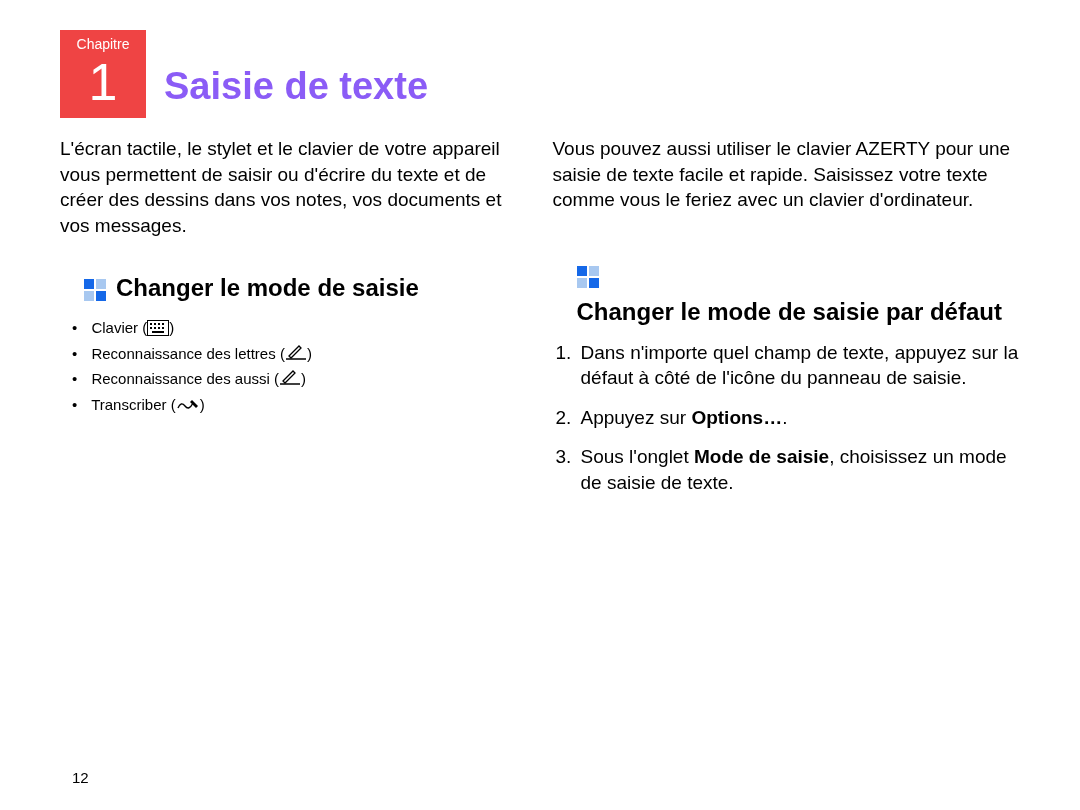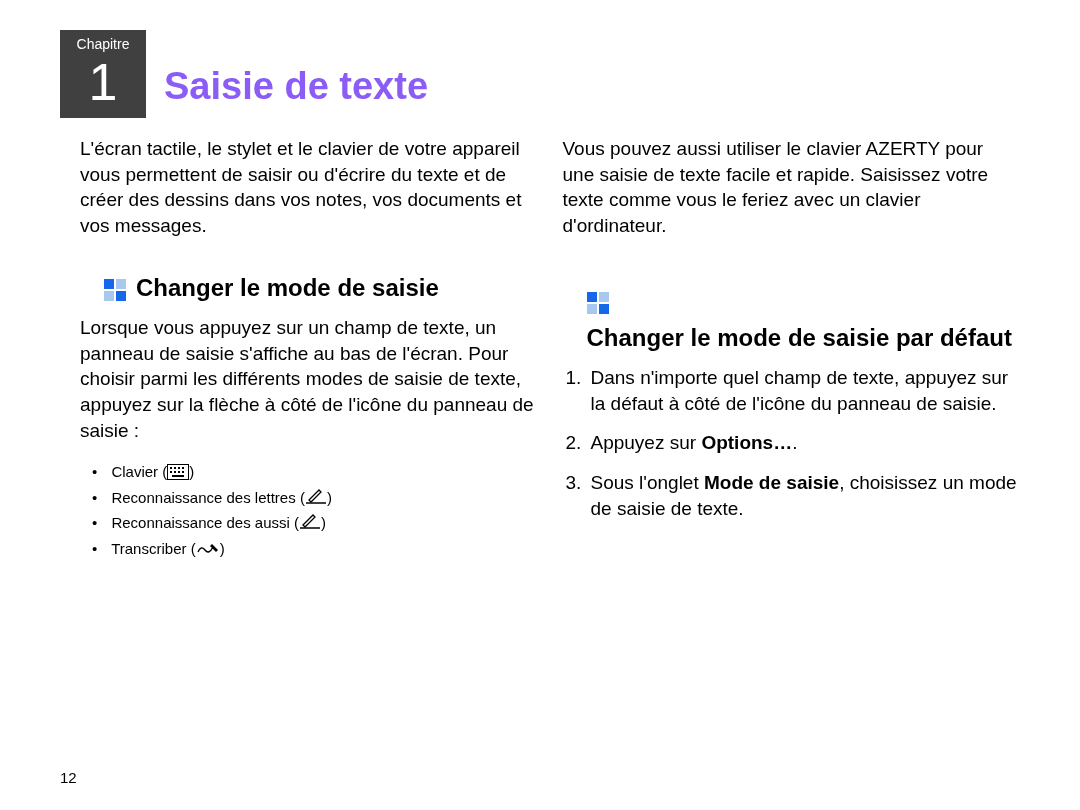--- a/index.html
+++ b/index.html
@@ -14,21 +14,21 @@
   }
   .header-row {
     display: flex;
     align-items: flex-end;
     gap: 18px;
     margin-bottom: 18px;
   }
   .chapter-badge {
     width: 86px;
     height: 88px;
-    background: #404040;
+    background: #ef4444;
     color: #fff;
     text-align: center;
     display: flex;
     flex-direction: column;
     align-items: center;
     justify-content: flex-start;
     padding-top: 6px;
   }
   .chapter-label {
     font-size: 14px;
@@ -43,21 +43,20 @@
   }
   .chapter-title {
     color: #8b5cf6;
     font-size: 38px;
     font-weight: 700;
     margin-bottom: 10px;
   }
   .columns {
     display: flex;
     gap: 25px;
-    margin-left: 20px;
   }
   .col {
     flex: 1;
     min-width: 0;
   }
   .para {
     font-size: 19px;
     line-height: 1.35;
     margin-bottom: 16px;
   }
@@ -103,21 +102,21 @@
   ol.steps {
     list-style: decimal;
     padding-left: 24px;
     font-size: 19px;
     line-height: 1.35;
   }
   ol.steps li { margin-bottom: 14px; padding-left: 4px; }
   .page-num {
     position: absolute;
     bottom: 24px;
-    left: 60px;
+    left: 72px;
     font-size: 15px;
   }
   .b { font-weight: 700; }
 </style>
 </head>
 <body>
 
 <div class="header-row">
   <div class="chapter-badge">
     <div class="chapter-label">Chapitre</div>
@@ -133,21 +132,20 @@
     <div class="section-head">
       <div class="bullet-icon">
         <span class="d"></span>
           <span class="l"></span>
           <span class="l"></span>
           <span class="d"></span>
       </div>
       <div class="section-title">Changer le mode de saisie</div>
     </div>
 
-    <p class="para">Lorsque vous appuyez sur un champ de texte, un panneau de saisie s'affiche au bas de l'écran. Pour choisir parmi les différents modes de saisie de texte, appuyez sur la flèche à côté de l'icône du panneau de saisie :</p>
 
     <ul class="opts">
       <li>
         <span>Clavier (</span><svg class="inline-icon" width="22" height="16" viewBox="0 0 22 16">
             <rect x="0.5" y="0.5" width="21" height="15" fill="none" stroke="#000"></rect>
             <g fill="#000">
               <rect x="3" y="3" width="2" height="2"></rect>
               <rect x="7" y="3" width="2" height="2"></rect>
               <rect x="11" y="3" width="2" height="2"></rect>
               <rect x="15" y="3" width="2" height="2"></rect>

